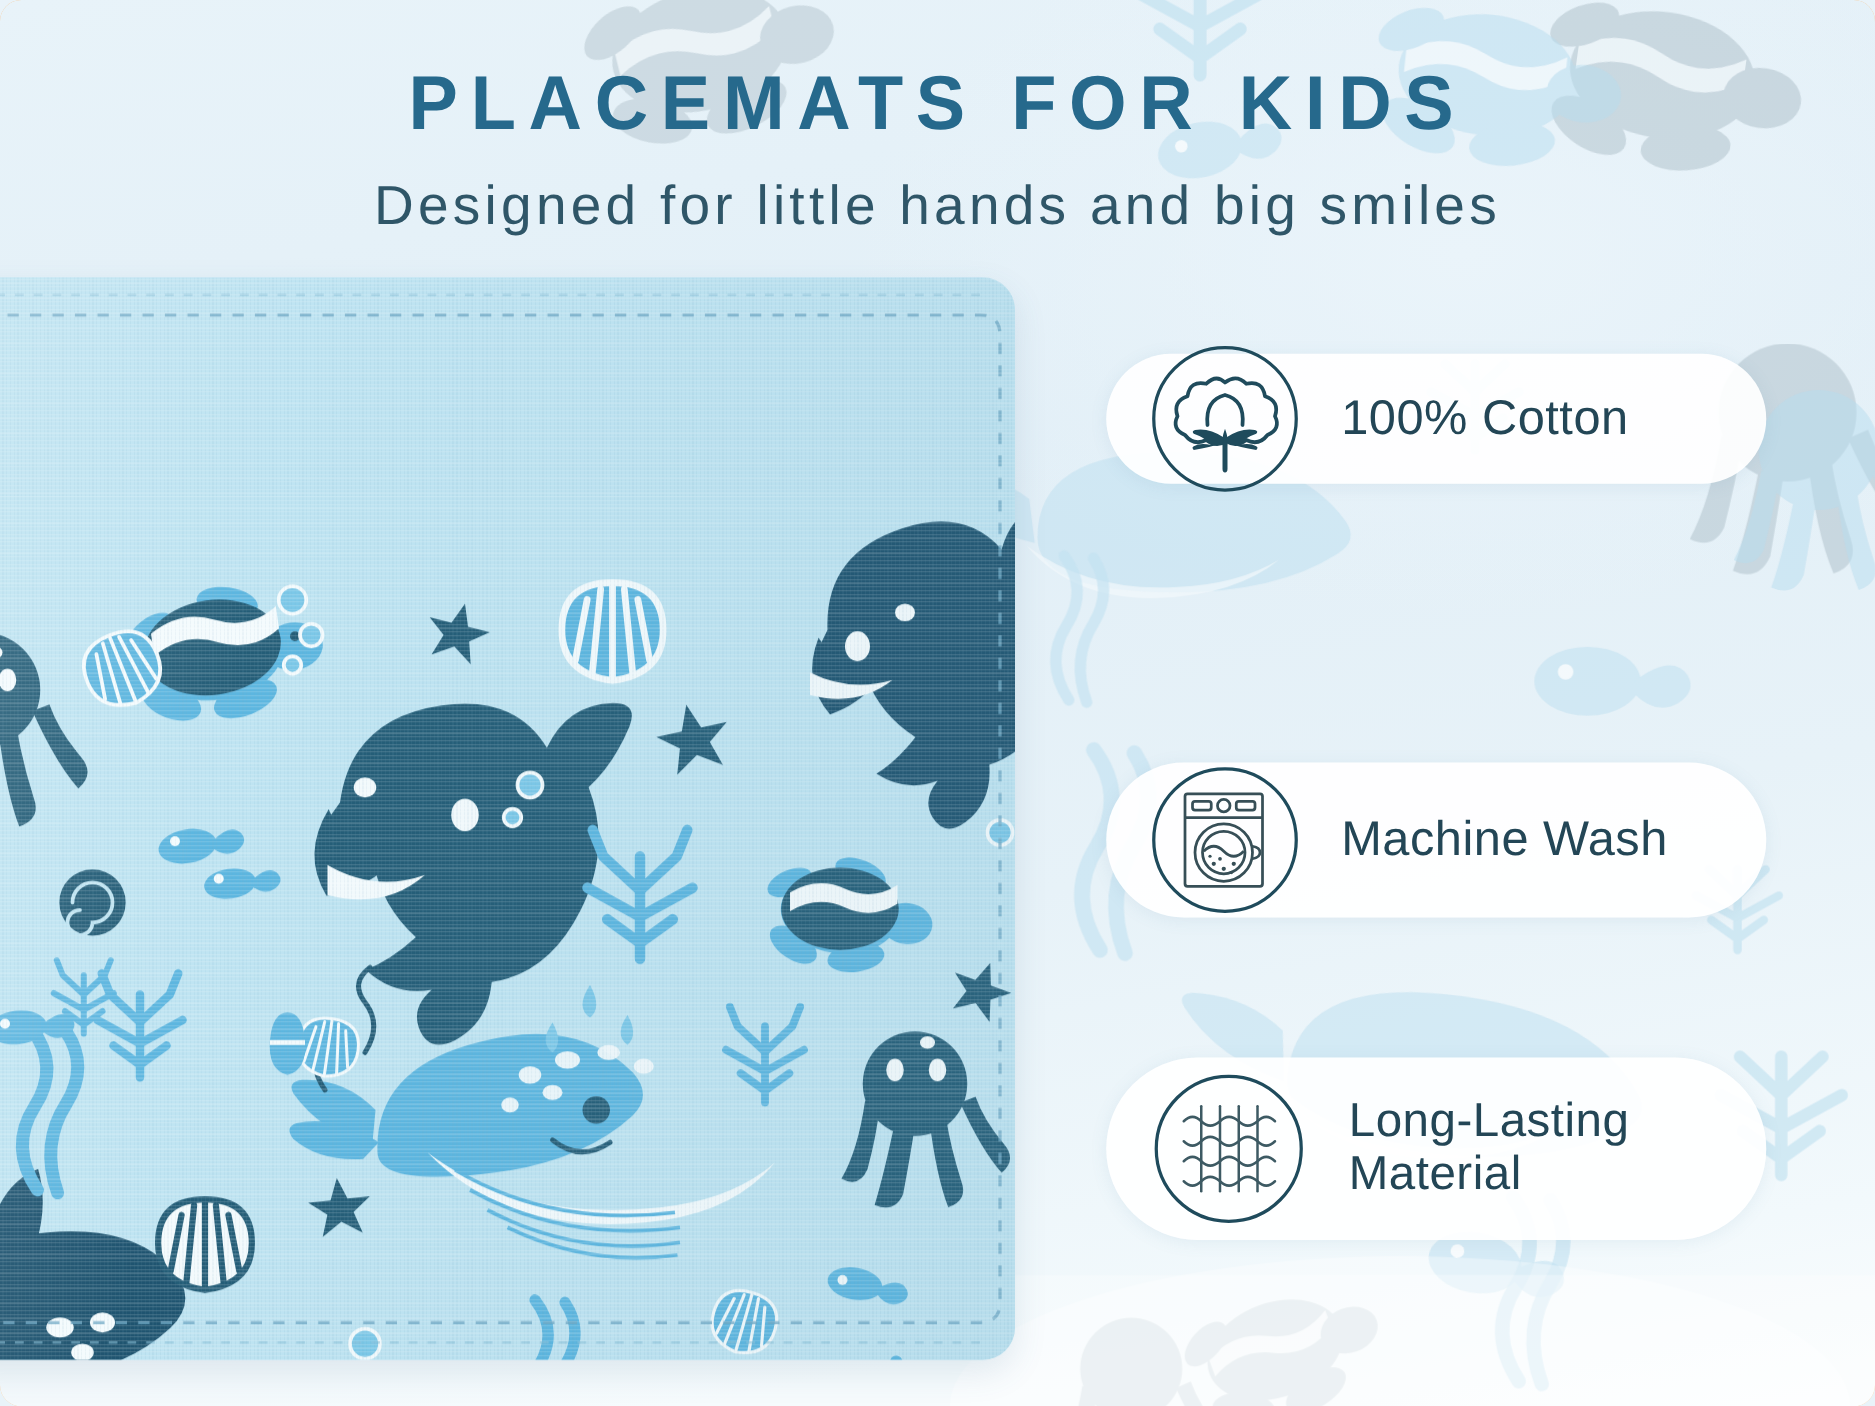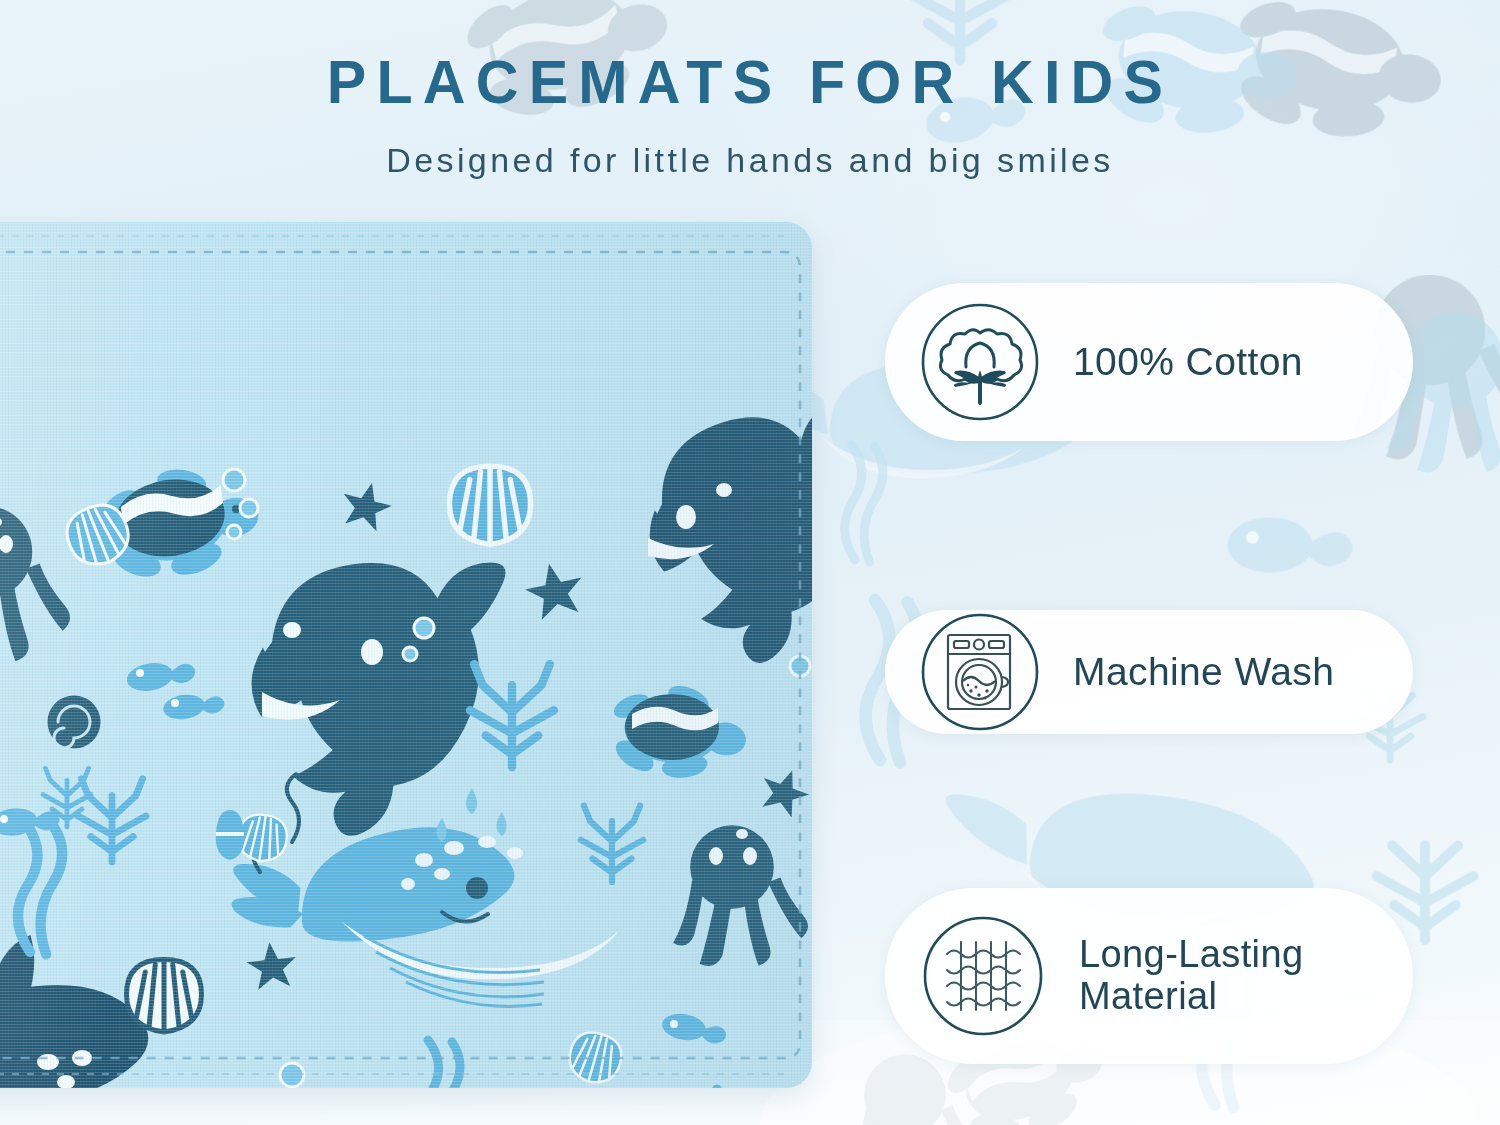--- a/index.html
+++ b/index.html
@@ -1,21 +1,21 @@
 <!DOCTYPE html>
 <html><head>
 <meta charset="utf-8">
 <style>
   html,body{margin:0;padding:0;}
   body{
     width:1500px;height:1125px;overflow:hidden;
     font-family:"Liberation Sans", sans-serif;
     background:#e9f3f9;
   }
-  #stage{position:relative;width:1500px;height:1125px;overflow:hidden;background:#fdba74;}
+  #stage{position:relative;width:1500px;height:1125px;overflow:hidden;background:#fdba74;border-radius:17px;}
 
   
   .bg-base{position:absolute;inset:0;
     background:
       radial-gradient(ellipse 700px 420px at 78% 18%, #eaf4fa 0%, rgba(234,244,250,0) 70%),
       linear-gradient(170deg,#e8f3f9 0%, #e2eff7 35%, #e7f2f8 62%, #f2f9fc 88%, #fbfdfe 100%);
   }
   .bg-deco{position:absolute;inset:0;}
   .bg-deco svg{position:absolute;inset:0;width:1500px;height:1125px;}
 
@@ -25,21 +25,21 @@
     margin:0;padding-top:52px;
     font-family:"Liberation Sans", sans-serif;
     font-weight:700;font-size:61px;line-height:1;
     letter-spacing:10.5px;
     color:#26698c;
     transform:scaleX(.97);
   }
   .subtitle{
     margin:0;padding-top:30px;
     font-family:"Liberation Sans", sans-serif;
-    font-weight:300;font-size:34px;line-height:1;
+    font-weight:300;font-size:44px;line-height:1;
     letter-spacing:3.4px;
     color:#2f5668;
   }
 
   
   .placemat-wrap{position:absolute;left:-28px;top:222px;width:840px;height:866px;z-index:4;}
   .placemat{
     position:absolute;left:0;top:0;width:840px;height:866px;
     border-radius:0 26px 26px 0;
     background:#bfe4f2;
@@ -57,23 +57,23 @@
 
   
   .pills{position:absolute;left:885px;top:0;width:540px;height:1125px;z-index:7;}
   .pill{
     position:absolute;left:0;width:528px;
     background:rgba(255,255,255,.93);
     border-radius:999px;
     display:flex;align-items:center;
     box-shadow:0 2px 14px rgba(90,140,165,.10);
   }
-  .pill-1{top:283px;height:158px;}
+  .pill-1{top:283px;height:104px;}
   .pill-2{top:562px;height:124px;margin-top:48px;}
-  .pill-3{top:888px;height:176px;}
+  .pill-3{top:846px;height:146px;}
   .icon-circle{
     flex:0 0 auto;margin-left:34px;
     width:122px;height:122px;border-radius:50%;
     display:flex;align-items:center;justify-content:center;
   }
   .pill-3 .icon-circle{width:128px;height:128px;}
   .icon-circle svg{display:block;}
   .pill-label{
     margin-left:32px;
     font-family:"Liberation Sans", sans-serif;

